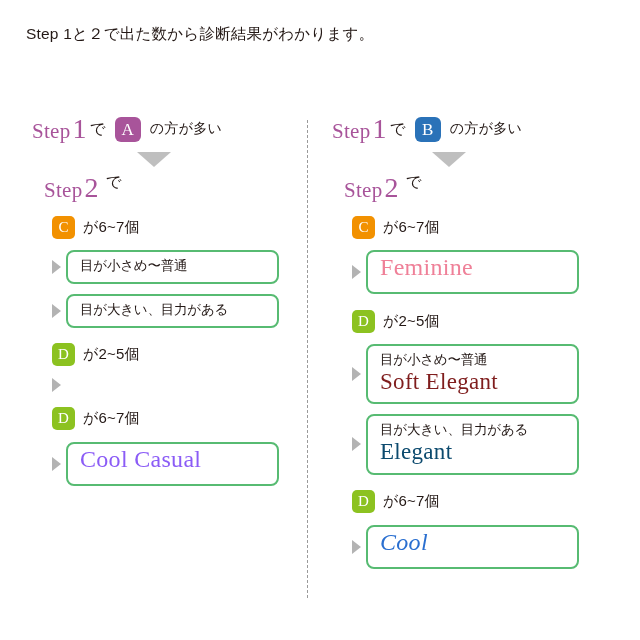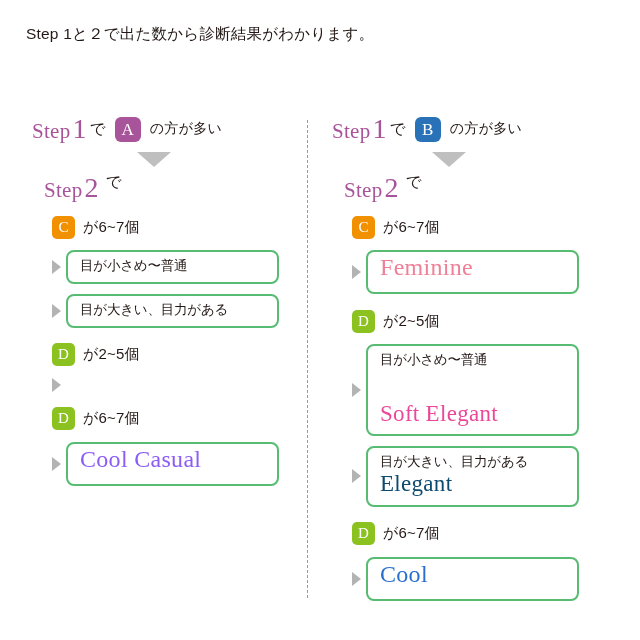--- a/index.html
+++ b/index.html
@@ -298,38 +298,38 @@
 
     <div class="cat-line">
       <span class="cd-badge d">D</span>
       <span class="cat-text">が2~5個</span>
     </div>
     <div class="sp-8"></div>
     <div class="result-row">
       <span class="row-marker"></span>
       <div class="result-box">
         <div class="box-note">目が小さめ〜普通</div>
-        <div class="box-title" style="color: #ec4899; margin-top: 32px;">Soft Elegant</div>
+        <div class="box-title" style="color: #7f1d1d;">Soft Elegant</div>
       </div>
     </div>
     <div class="sp-10"></div>
     <div class="result-row">
       <span class="row-marker"></span>
       <div class="result-box">
         <div class="box-note">目が大きい、目力がある</div>
         <div class="box-title" style="color: #0c4a6e;">Elegant</div>
       </div>
     </div>
     <div class="sp-12"></div>
 
     <div class="cat-line">
       <span class="cd-badge d">D</span>
       <span class="cat-text">が6~7個</span>
     </div>
     <div class="sp-8"></div>
     <div class="result-row">
       <span class="row-marker"></span>
       <div class="result-box single">
-        <div class="box-title" style="color: rgb(42, 111, 208);">Cool</div>
+        <div class="box-title" style="color: rgb(42, 111, 208); font-style: italic;">Cool</div>
       </div>
     </div>
   </div>
 </div>
 
 </body></html>

